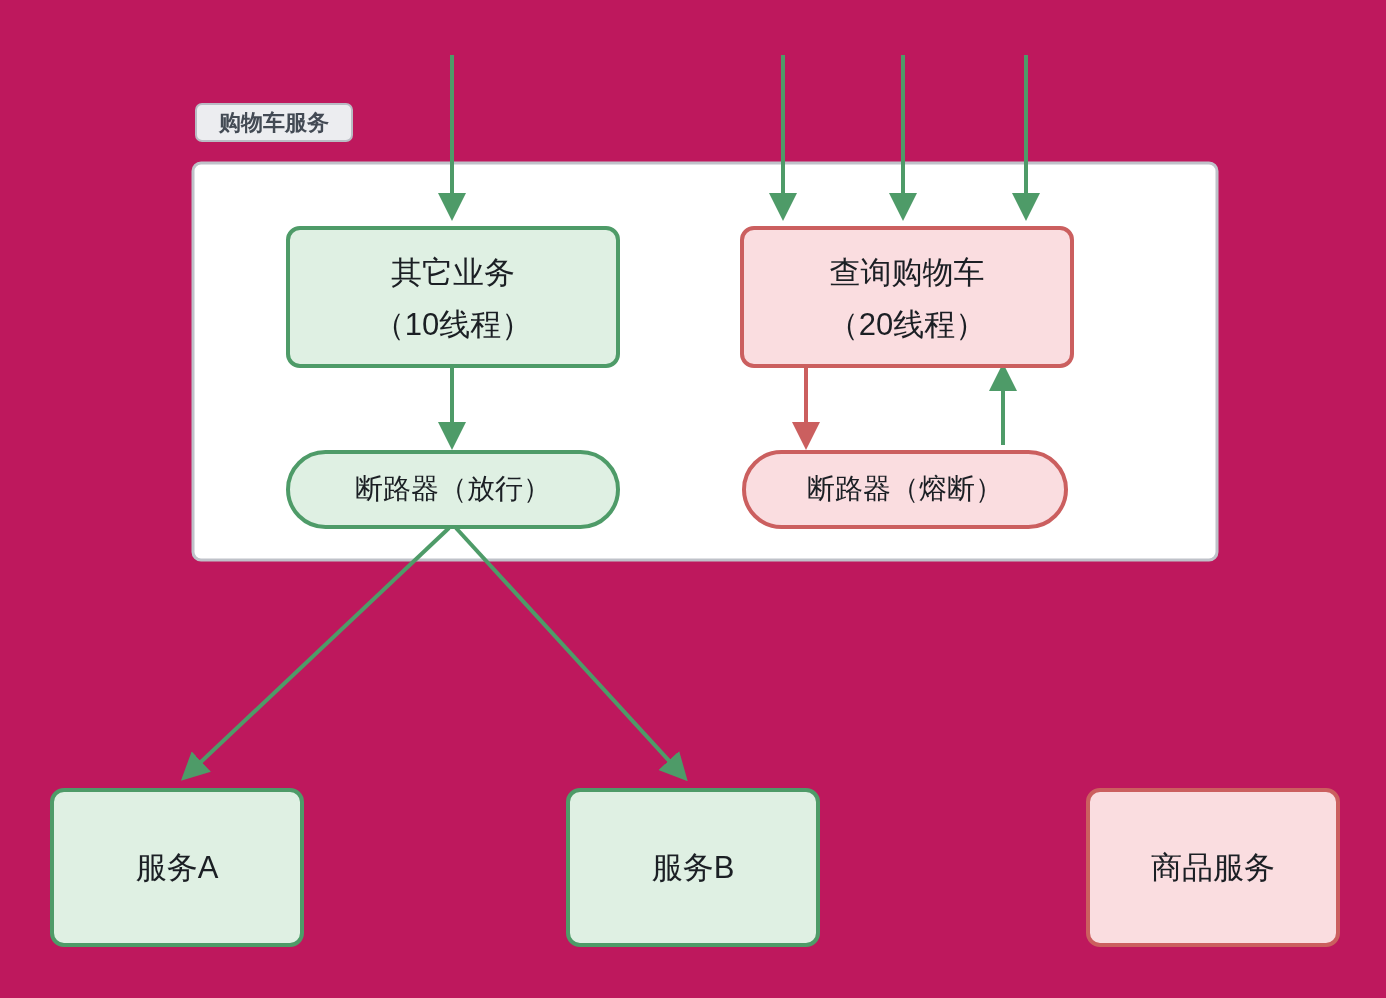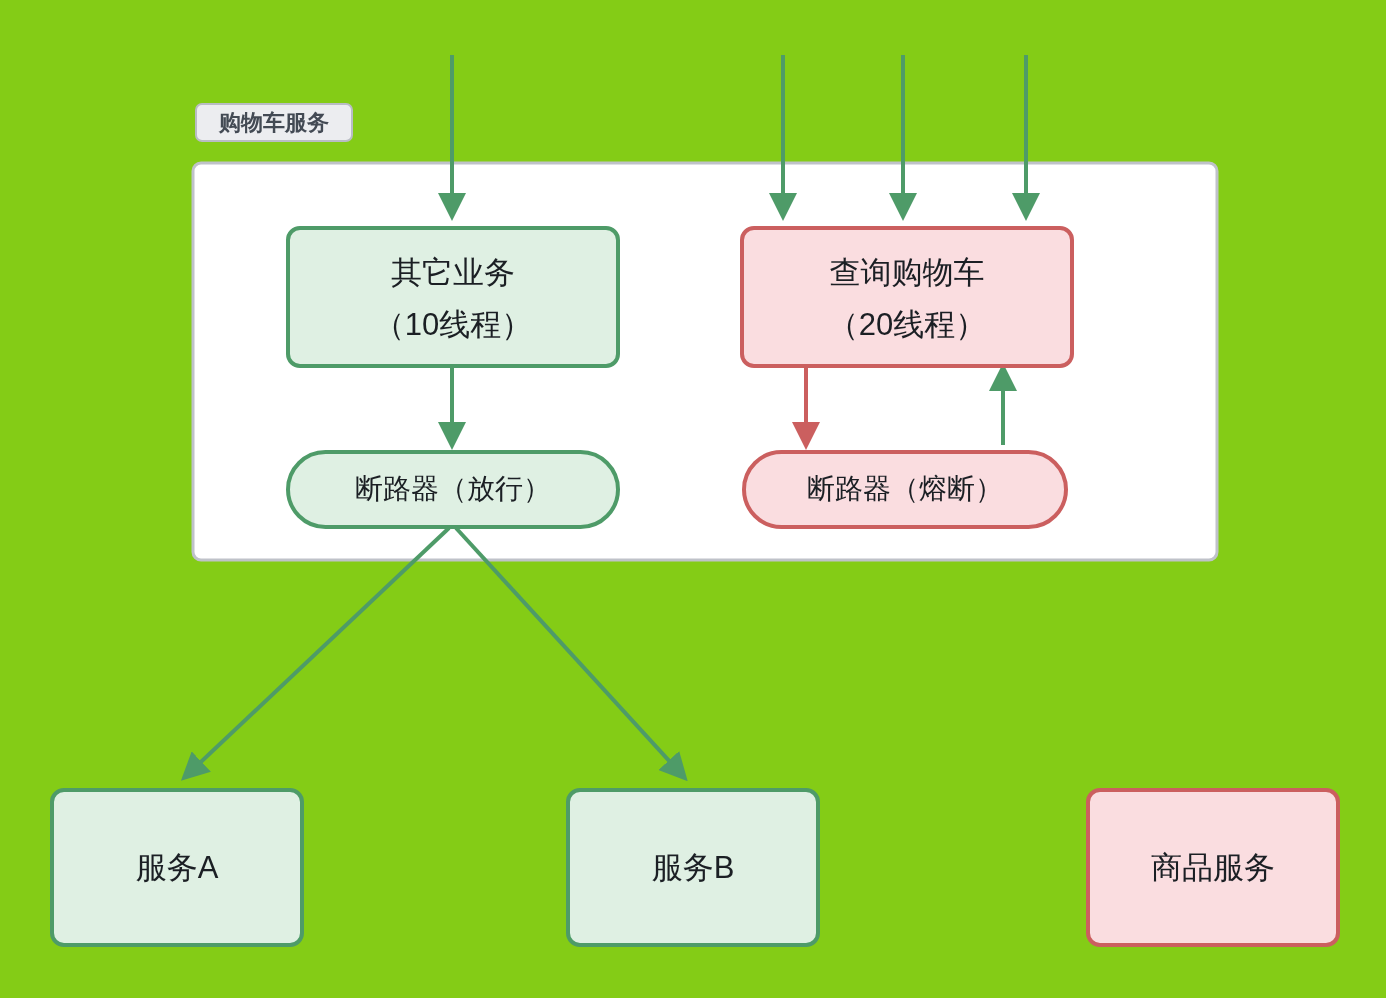--- a/index.html
+++ b/index.html
@@ -10,21 +10,21 @@
   body {
     width: 1386px;
     height: 998px;
     overflow: hidden;
     font-family: "Liberation Sans", "DejaVu Sans", sans-serif;
   }
   #diagram-root {
     position: relative;
     width: 1386px;
     height: 998px;
-    background: #84cc16;
+    background: #be185d;
   }
   svg.diagram-canvas {
     display: block;
     width: 1386px;
     height: 998px;
   }
   .node-label {
     font-family: "Liberation Sans", "DejaVu Sans", sans-serif;
     font-size: 31px;
     fill: #1b1f24;

